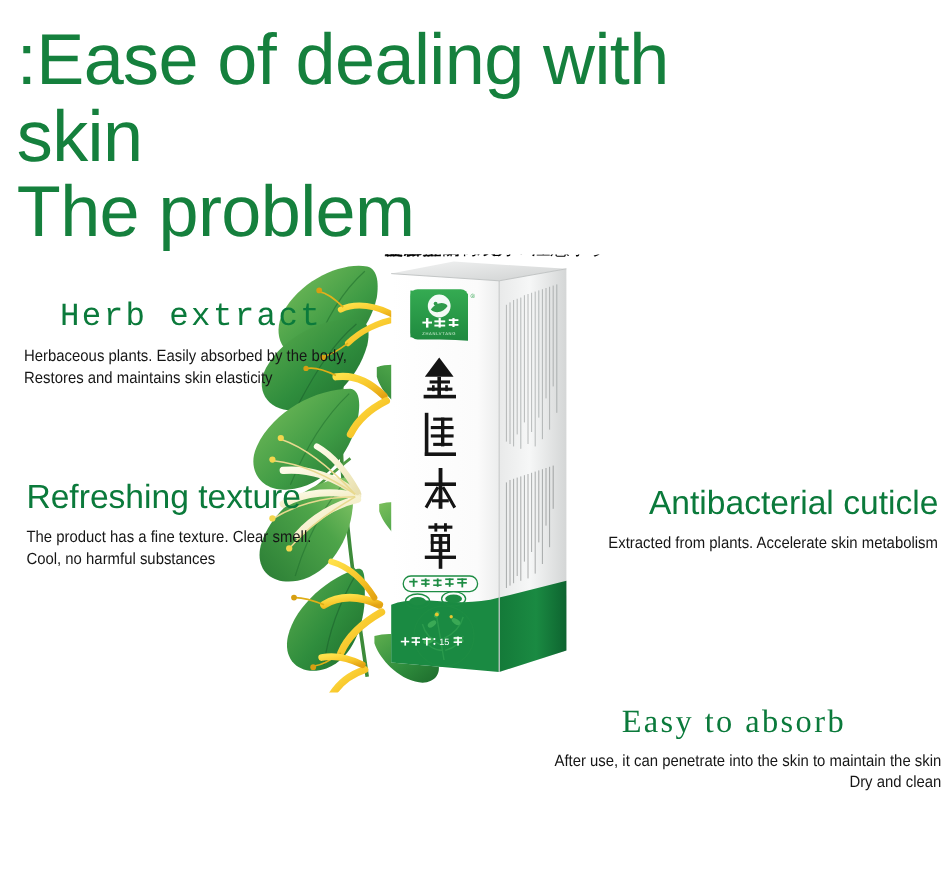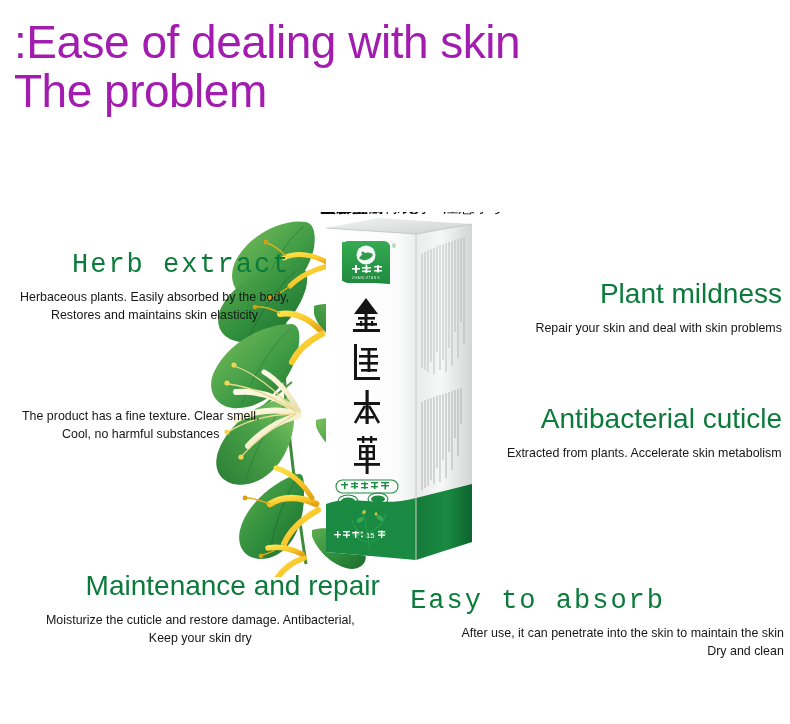--- a/index.html
+++ b/index.html
@@ -8,29 +8,29 @@
     background:#ffffff;
     font-family:"Liberation Sans", sans-serif;
     overflow:hidden;
     position:relative;
   }
   #stage{position:relative;width:790px;height:724px;overflow:hidden;background:#fff;}
 
   
   .headline{
     position:absolute;left:14px;top:18px;width:600px;
-    color:#a21caf;
+    color:#15803d;
     font-family:"Liberation Sans", sans-serif;
-    font-size:46px;line-height:1.06;font-weight:400;
+    font-size:60px;line-height:1.06;font-weight:400;
     letter-spacing:-0.5px;
     white-space:pre-line;
   }
 
   
-  .feat{position:absolute;text-align:center;}
+  .feat{position:absolute;}
   .feat .ttl{
     color:#0b7a3b;
     font-weight:400;
     white-space:nowrap;
   }
   .feat .desc{
     color:#161616;
     font-family:"Liberation Sans", sans-serif;
     font-size:13.5px;
     line-height:1.35;
@@ -64,21 +64,21 @@
   #f-maint .ttl{margin-left:38px;}
   #f-maint .desc{margin-top:9px;}
 
   #f-plant{right:8px;top:278px;text-align:right;}
   #f-plant .desc{margin-top:9px;}
 
   #f-anti{right:8px;top:403px;text-align:right;}
   #f-anti .desc{margin-top:9px;}
 
   #f-easy{right:6px;top:586px;text-align:right;}
-  #f-easy .ttl{margin-right:119px;}
+  #f-easy .ttl{margin-right:79px;font-family:Liberation Serif, serif;}
   #f-easy .desc{margin-top:8px;}
 
   
   #product{
     position:absolute;left:180px;top:212px;
     width:320px;height:365px;
   }
   #botany{position:absolute;left:0;top:0;width:215px;height:365px;}
   #pack{position:absolute;left:140px;top:0;width:180px;height:365px;}
 
@@ -421,34 +421,26 @@
     </svg>
   </div>
 
   <div class="feat left" id="f-herb">
     <div class="ttl mono">Herb extract</div>
     <div class="desc">Herbaceous plants. Easily absorbed by the body,
 Restores and maintains skin elasticity</div>
   </div>
 
   <div class="feat left" id="f-refresh">
+    <div class="ttl sans">Refreshing texture</div>
     <div class="desc">The product has a fine texture. Clear smell.
 Cool, no harmful substances</div>
   </div>
 
-  <div class="feat left" id="f-maint">
-    <div class="ttl sans">Maintenance and repair</div>
-    <div class="desc">Moisturize the cuticle and restore damage. Antibacterial,
-Keep your skin dry</div>
-  </div>
-
-  <div class="feat right" id="f-plant">
-    <div class="ttl sans">Plant mildness</div>
-    <div class="desc">Repair your skin and deal with skin problems</div>
-  </div>
+
 
   <div class="feat right" id="f-anti">
     <div class="ttl sans">Antibacterial cuticle</div>
     <div class="desc">Extracted from plants. Accelerate skin metabolism</div>
   </div>
 
   <div class="feat right" id="f-easy">
     <div class="ttl mono">Easy to absorb</div>
     <div class="desc">After use, it can penetrate into the skin to maintain the skin
 Dry and clean</div>

